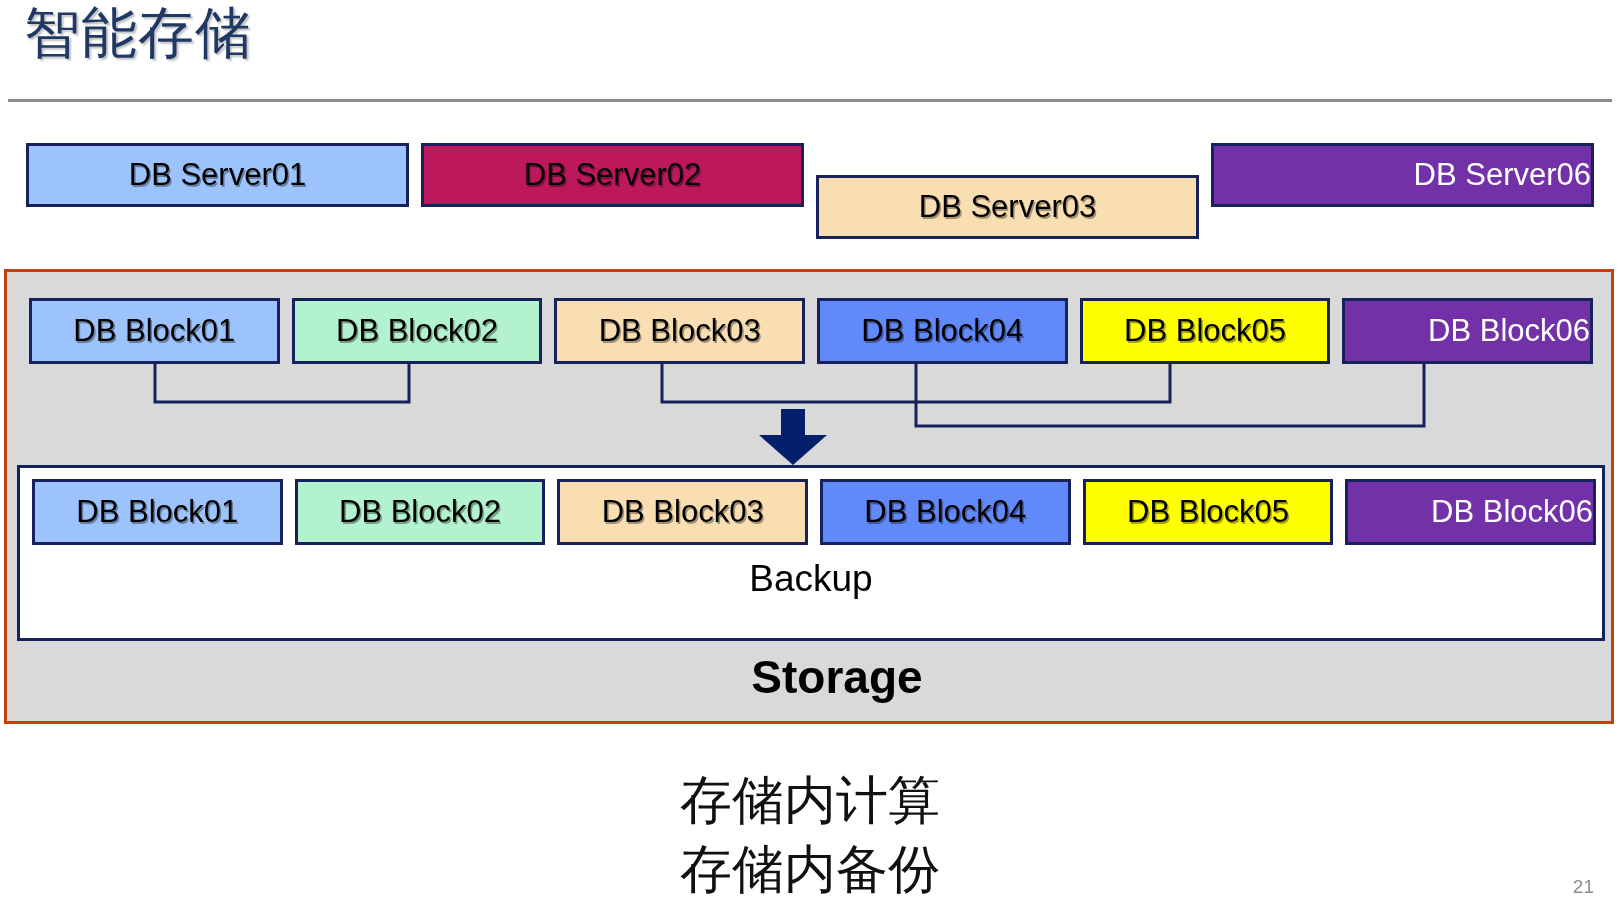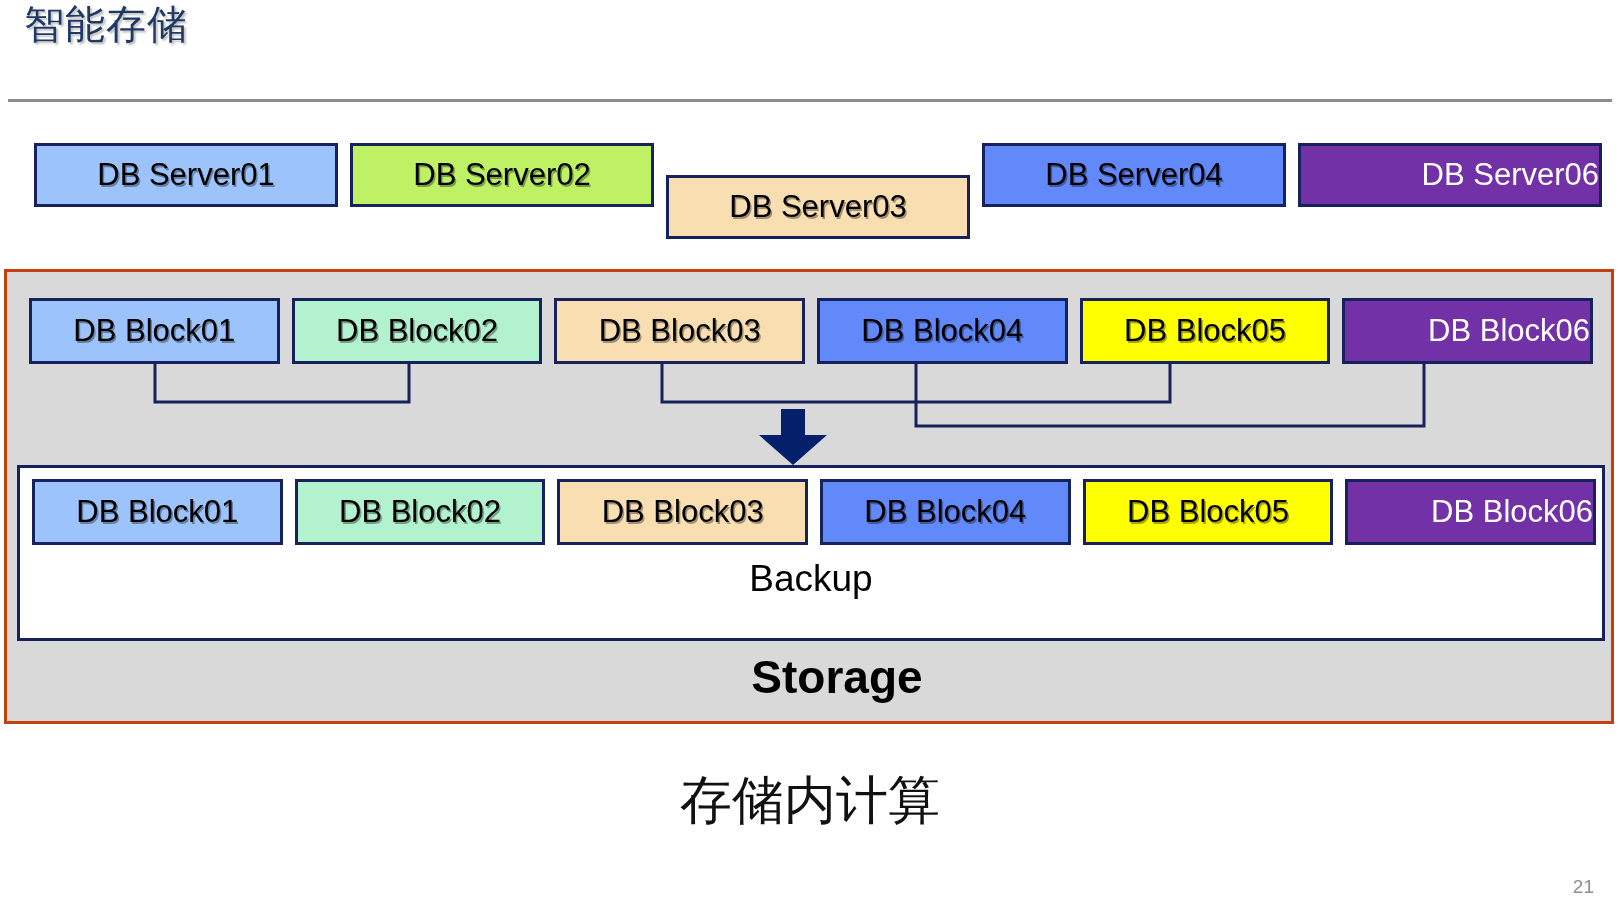--- a/index.html
+++ b/index.html
@@ -13,21 +13,21 @@
     position: relative;
     overflow: hidden;
     font-family: "Liberation Sans", "DejaVu Sans", sans-serif;
   }
 
   
   #slide-title {
     position: absolute;
     left: 24px;
     top: 2px;
-    font-size: 40px;
+    font-size: 56px;
     line-height: 1.12;
     font-weight: 400;
     color: #1F3864;
     letter-spacing: 1px;
     text-shadow: 2px 2px 2px rgba(140,140,140,0.55);
     white-space: nowrap;
   }
   #title-rule {
     position: absolute;
     left: 8px;
@@ -49,21 +49,21 @@
     white-space: nowrap;
   }
   .node.dark-text-shadow {
     text-shadow: 1.5px 1.5px 0 rgba(0,0,0,0.35);
   }
   .node.light { color: #ffffff; justify-content: flex-end; }
 
   
   #server-row {
     position: absolute;
-    left: 34px;
+    left: 26px;
     top: 143px;
     width: 1568px;
     height: 64px;
     display: flex;
     gap: 12px;
   }
   #server-row .node { flex: 1 1 0; height: 64px; }
 
   
   #storage-container {
@@ -178,28 +178,25 @@
 <body>
 
 <div id="slide-title" style="color: rgb(31, 56, 100);">智能存储</div>
 
 <div id="title-rule" style="background: rgb(140, 140, 140);"></div>
 
 <div id="server-row">
   <div class="node dark-text-shadow" style="background: rgb(156, 195, 251); color: rgb(0, 0, 0);">
     <span>DB Server01</span>
   </div>
-  <div class="node dark-text-shadow" style="background: #bef264; color: rgb(0, 0, 0);">
+  <div class="node dark-text-shadow" style="background: #be185d; color: rgb(0, 0, 0);">
     <span>DB Server02</span>
   </div>
   <div class="node dark-text-shadow" style="background: rgb(249, 222, 177); color: rgb(0, 0, 0); margin-top: 32px;">
     <span>DB Server03</span>
-  </div>
-  <div class="node dark-text-shadow" style="background: rgb(97, 137, 249); color: rgb(0, 0, 0);">
-    <span>DB Server04</span>
   </div>
   <div class="node light" style="background: rgb(115, 49, 167); color: rgb(255, 255, 255);">
     <span>DB Server06</span>
   </div>
 </div>
 
 <div id="storage-container">
 
   <div id="block-row-top">
     <div class="node dark-text-shadow" style="background: rgb(156, 195, 251); color: rgb(0, 0, 0);">
@@ -254,15 +251,16 @@
       </div>
     </div>
     <div id="backup-label">Backup</div>
   </div>
 
   <div id="storage-label">Storage</div>
 </div>
 
 <div id="caption">
   <div>存储内计算</div>
+  <div>存储内备份</div>
 </div>
 
 <div id="page-number">21</div>
 
 </body></html>

